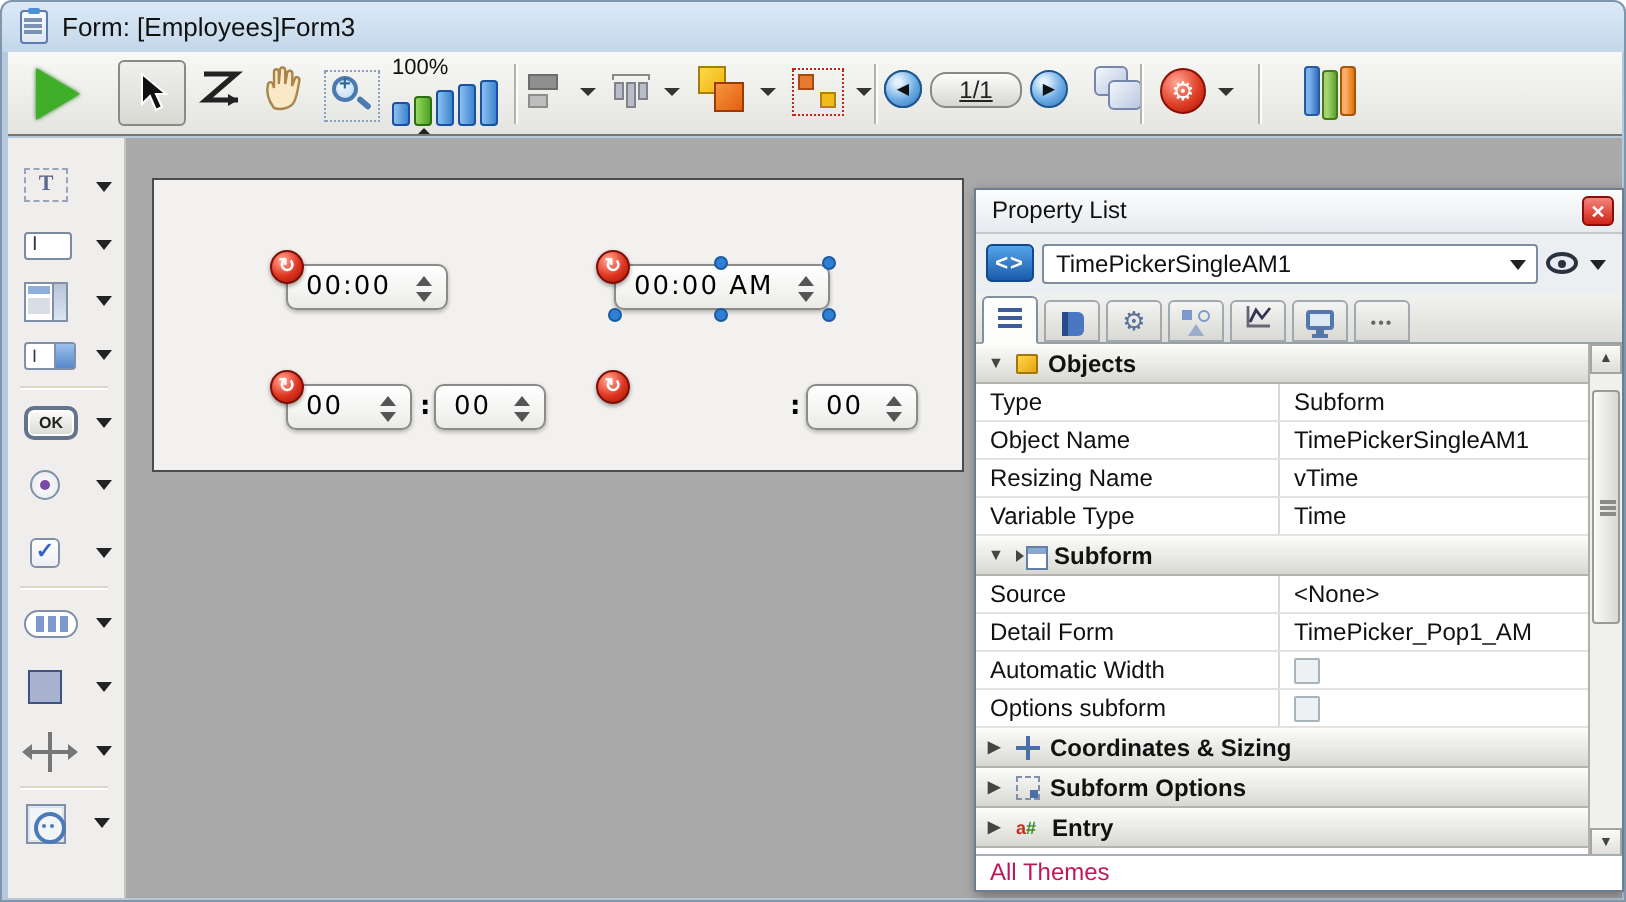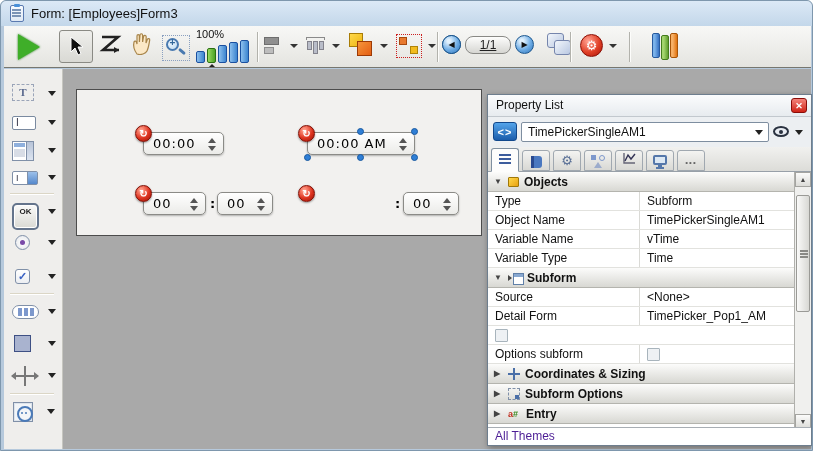--- a/index.html
+++ b/index.html
@@ -81,21 +81,21 @@
   .tool .dd { position:absolute; left:36px; top:7px; width:0; height:0; border-left:4px solid transparent; border-right:4px solid transparent; border-top:5px solid #222; }
   .tb-sep { position:absolute; left:6px; width:44px; height:1px; background:#dbd6c6; box-shadow:0 1px 0 #fff; }
 
   .ic-text { width:22px; height:17px; border:1px dashed #9aa4b8; color:#5a6a8e; font-family:"Liberation Serif",serif; font-weight:bold; font-size:11px; text-align:center; line-height:15px; }
   .ic-input { width:24px; height:14px; border:1px solid #7a8aa0; background:#fff; border-radius:2px; color:#334; font-size:10px; text-align:left; line-height:12px; padding-left:3px; }
   .ic-list { width:22px; height:20px; border:1px solid #8090a8; background:#fff; position:relative; }
   .ic-list::before { content:""; position:absolute; left:1px; top:1px; width:11px; height:4px; background:#8fb0dd; box-shadow:0 6px 0 #d8dde6, 0 10px 0 #d8dde6; }
   .ic-list::after { content:""; position:absolute; right:0; top:0; width:6px; height:100%; background:#cdd6e4 linear-gradient(#b8c4d8,#dce4f0); border-left:1px solid #8090a8; }
   .ic-combo { width:26px; height:14px; border:1px solid #8090a8; background:#fff; border-radius:2px; position:relative; font-size:9px; color:#334; padding-left:3px; line-height:12px; }
   .ic-combo::after { content:""; position:absolute; right:0; top:0; width:9px; height:100%; background:linear-gradient(#9cc0ea,#5588cc); border-left:1px solid #8090a8; }
-  .ic-ok { width:27px; height:27px; border:2px solid #64748c; border-radius:5px; background:linear-gradient(#fbfbfa,#d9d9d4); font-size:8px; font-weight:bold; color:#222; text-align:center; line-height:13px; box-shadow:0 0 0 1px #fff inset; }
+  .ic-ok { width:27px; height:17px; border:2px solid #64748c; border-radius:5px; background:linear-gradient(#fbfbfa,#d9d9d4); font-size:8px; font-weight:bold; color:#222; text-align:center; line-height:13px; box-shadow:0 0 0 1px #fff inset; }
   .ic-radio { width:15px; height:15px; border:1px solid #8090a8; border-radius:50%; background:radial-gradient(#ffffff,#e4e6ea); position:relative; }
   .ic-radio::after { content:""; position:absolute; left:4px; top:4px; width:5px; height:5px; border-radius:50%; background:#7a4aa8; }
   .ic-check { width:15px; height:15px; border:1px solid #8090a8; border-radius:3px; background:linear-gradient(#ffffff,#eceef2); color:#3a62c4; font-size:11px; font-weight:bold; text-align:center; line-height:13px; }
   .ic-seg { width:27px; height:14px; border:1px solid #8090a8; border-radius:7px; background:#fff; position:relative; }
   .ic-seg::before { content:""; position:absolute; left:5px; top:2px; width:4px; height:8px; background:#7d98cc; box-shadow:6px 0 0 #7d98cc, 12px 0 0 #7d98cc; }
   .ic-rect { width:17px; height:17px; background:#a9b3cf; border:1px solid #3e5084; }
   .ic-split { width:26px; height:20px; position:relative; }
   .ic-split::before { content:""; position:absolute; left:12px; top:0; width:2px; height:20px; background:#777; }
   .ic-split::after { content:""; position:absolute; left:0; top:9px; width:26px; height:2px; background:#777; }
   .split-l { position:absolute; left:-1px; top:6px; width:0; height:0; border-top:4px solid transparent; border-bottom:4px solid transparent; border-right:5px solid #777; }
@@ -174,21 +174,21 @@
   .sic-entry .e1 { color:#c03020; } .sic-entry .e2 { color:#3a8a20; }
 
   #pl-scroll { position:absolute; right:0; top:0; width:17px; height:257px; background:#f0f0ee; border-left:1px solid #b0b0ac; }
   .sbtn { position:absolute; left:0; width:16px; height:15px; background:linear-gradient(#fbfbfa,#dcdcd8); border:1px solid #a4a4a0; text-align:center; font-size:7px; color:#444; line-height:14px; }
   #sb-up { top:0; } #sb-dn { bottom:0; }
   #sb-thumb { position:absolute; left:1px; top:23px; width:14px; height:117px; border:1px solid #9a9a96; border-radius:2px;
      background:linear-gradient(90deg,#fafaf9,#d8d8d4); }
   #sb-thumb::after { content:""; position:absolute; left:3px; top:54px; width:8px; height:1.5px; background:#8a8a86; box-shadow:0 3px 0 #8a8a86, 0 6px 0 #8a8a86; }
 
   #pl-footer { position:absolute; left:0; bottom:0; width:100%; height:18px; background:#fff; border-top:1px solid #a8aeb4;
-     font-size:12px; color:#4c1d95; line-height:17px; padding-left:7px; }
+     font-size:12px; color:#be185d; line-height:17px; padding-left:7px; }
 </style>
 </head>
 <body>
 
 <div id="win">
 
   <div id="titlebar">
     <div id="title-icon"></div>
     <div id="title-text">Form: [Employees]Form3</div>
   </div>
@@ -406,21 +406,21 @@
           </div>
           <div class="prow">
             <div class="lbl">Type</div>
             <div class="val">Subform</div>
           </div>
           <div class="prow">
             <div class="lbl">Object Name</div>
             <div class="val">TimePickerSingleAM1</div>
           </div>
           <div class="prow">
-            <div class="lbl">Variable Name</div>
+            <div class="lbl">Resizing Name</div>
             <div class="val">vTime</div>
           </div>
           <div class="prow">
             <div class="lbl">Variable Type</div>
             <div class="val">Time</div>
           </div>
 
           <div class="sec-hdr">
             <span class="exp">▼</span>
             <span class="sic sic-subform"></span>
@@ -428,20 +428,21 @@
           </div>
           <div class="prow">
             <div class="lbl">Source</div>
             <div class="val">&lt;None&gt;</div>
           </div>
           <div class="prow">
             <div class="lbl">Detail Form</div>
             <div class="val">TimePicker_Pop1_AM</div>
           </div>
           <div class="prow">
+            <div class="lbl">Automatic Width</div>
             <div class="val">
                 <span class="cbx"></span>
               </div>
           </div>
           <div class="prow">
             <div class="lbl">Options subform</div>
             <div class="val">
                 <span class="cbx"></span>
               </div>
           </div>

